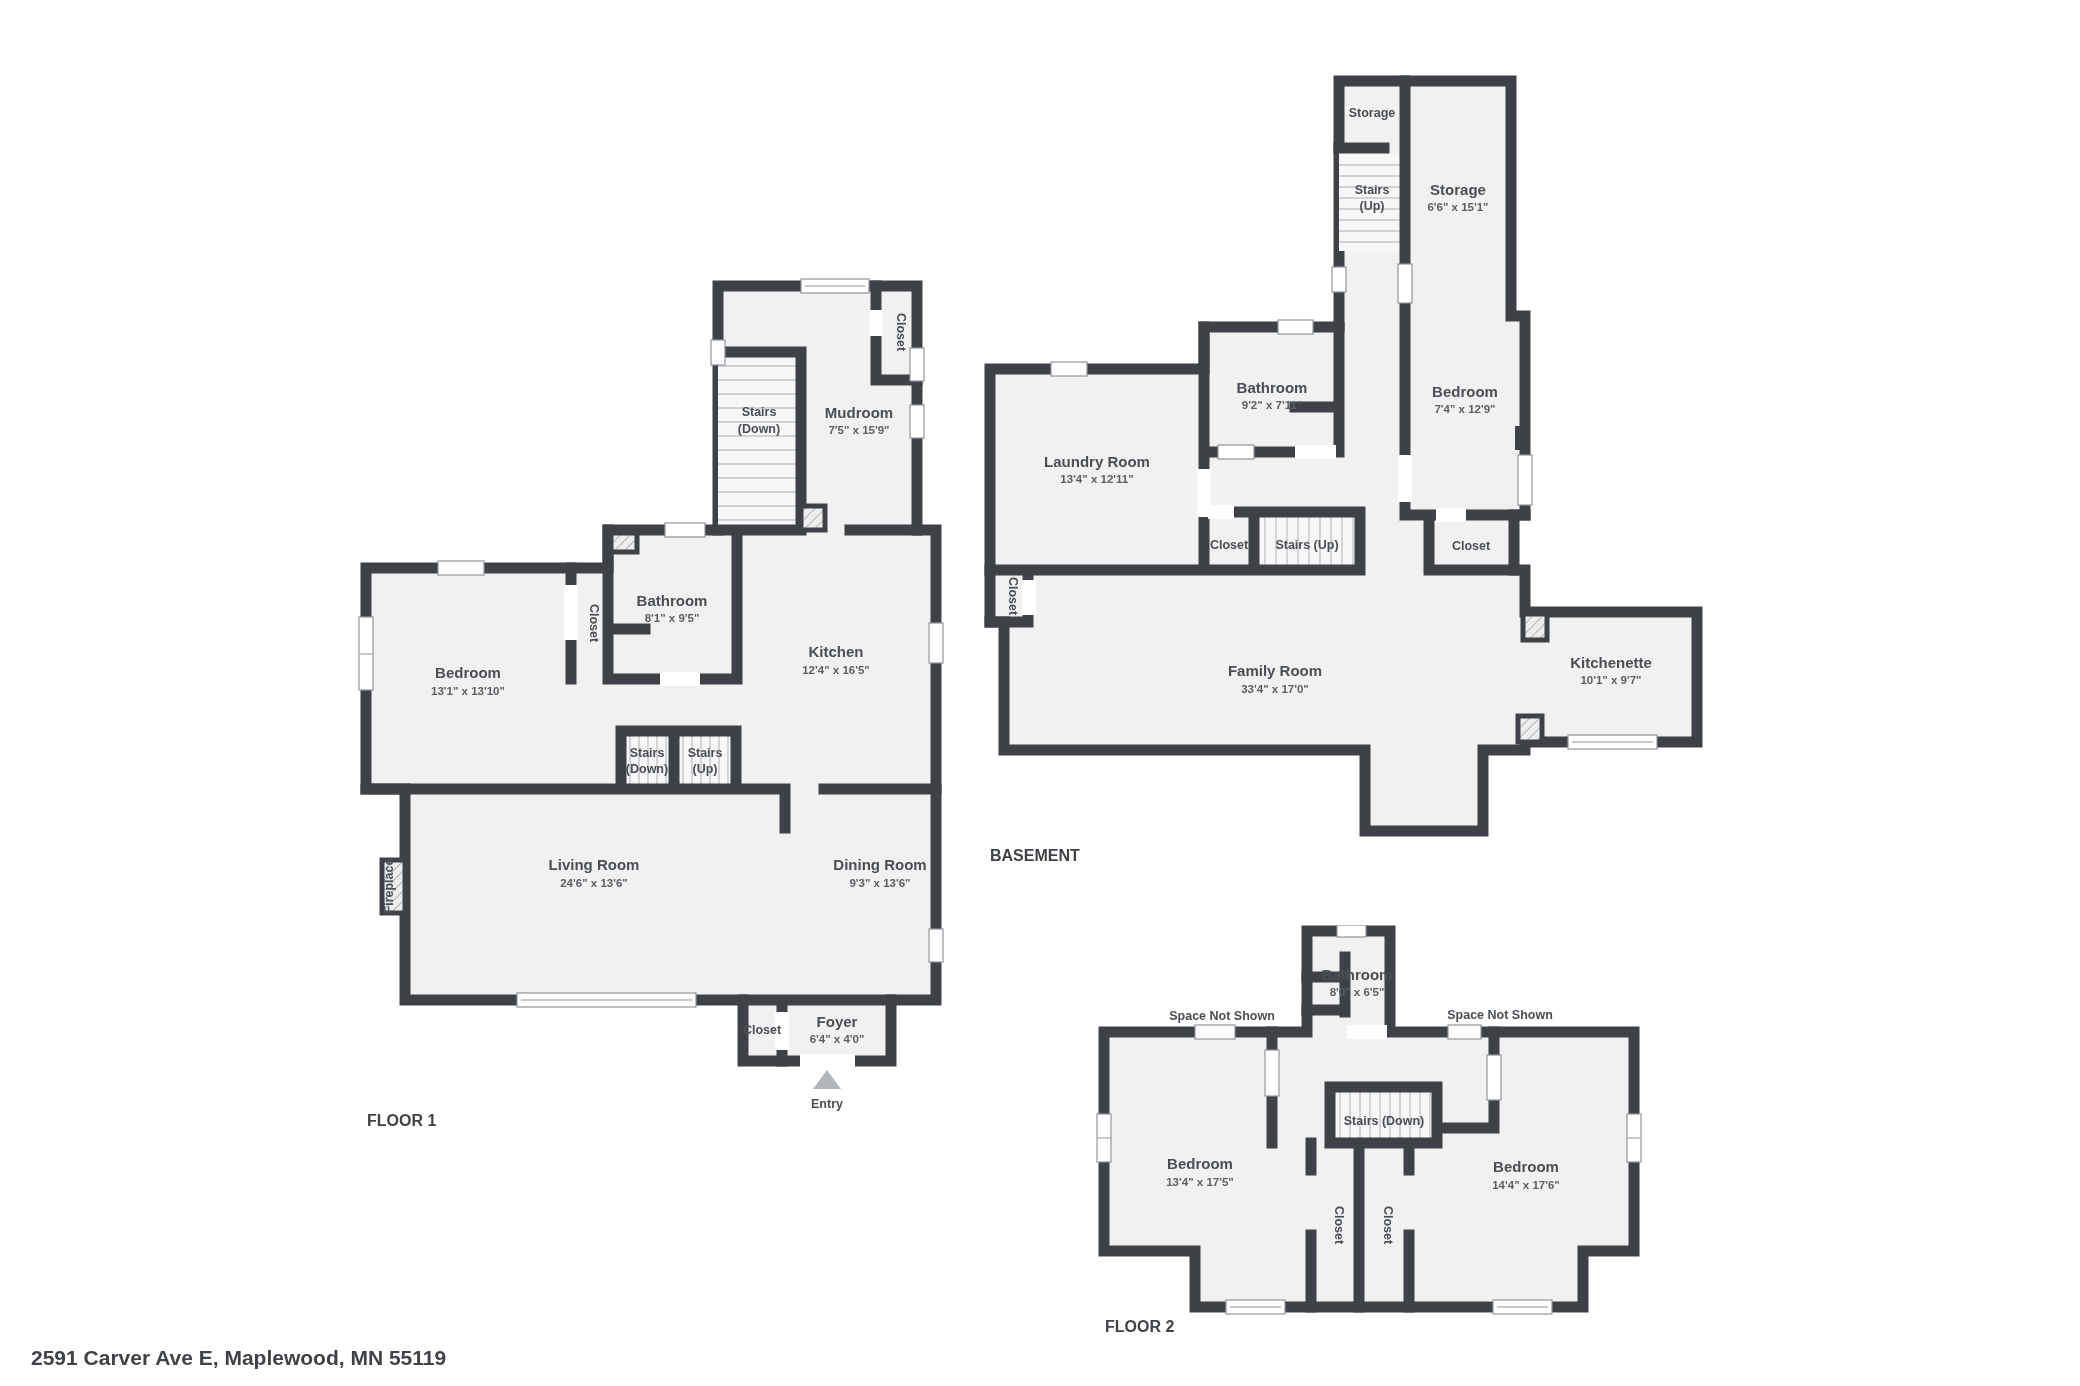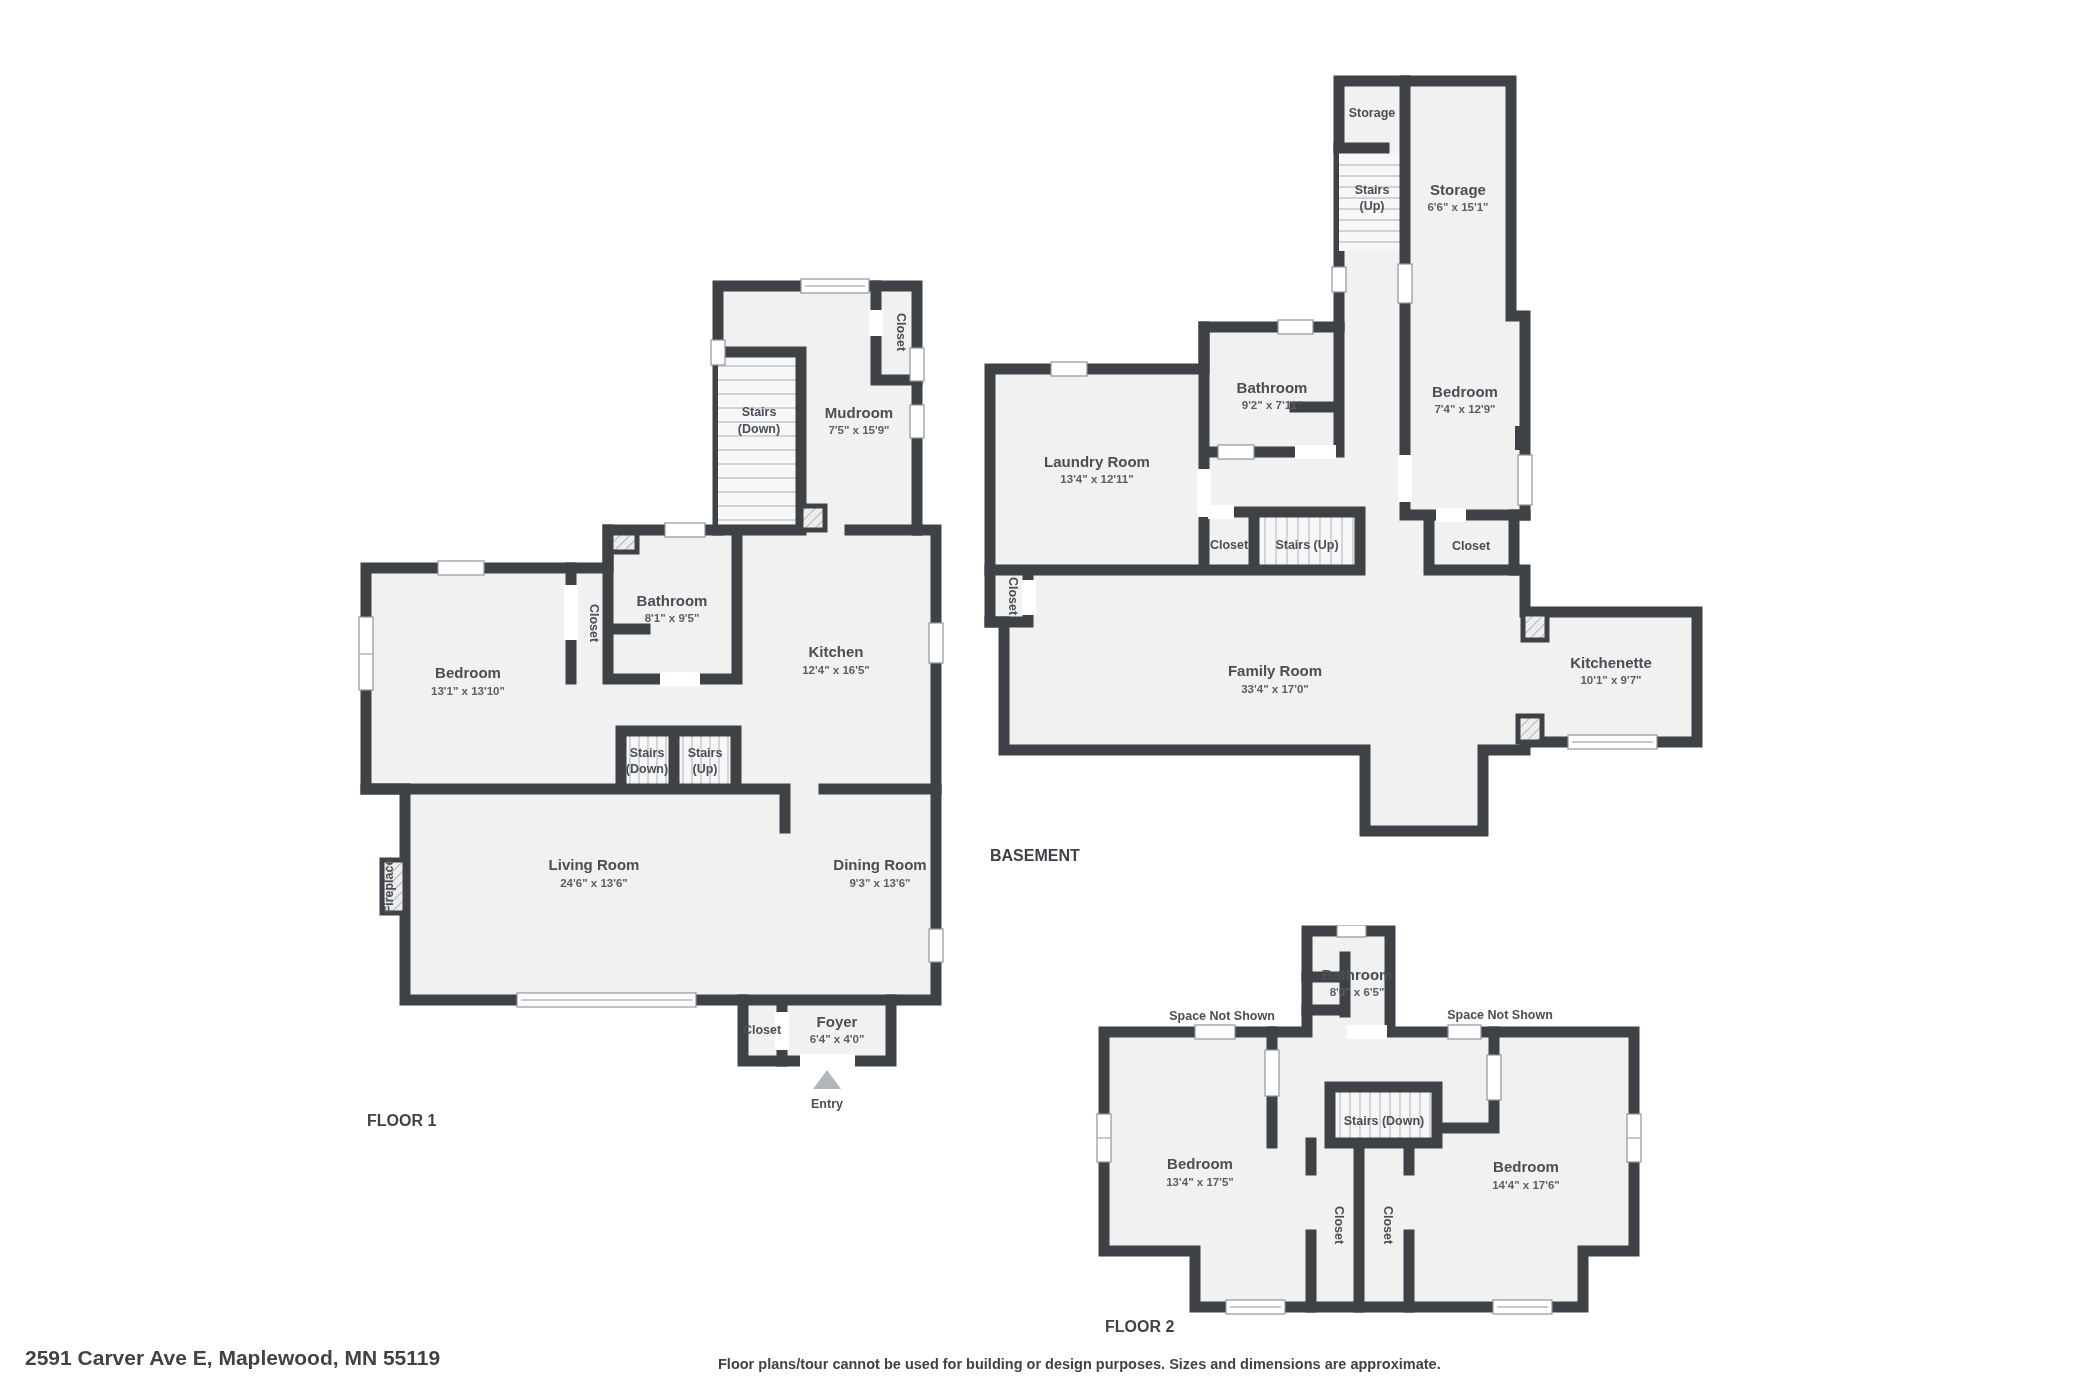--- a/index.html
+++ b/index.html
@@ -15,21 +15,21 @@
   .wl{stroke:#8f959b;stroke-width:1;}
   .d{fill:#ffffff;stroke:none;}
   .hatchbox{stroke:#3e4246;stroke-width:5;}
   .notch{fill:#3e4246;}
   .tri{fill:#b3b6b9;}
   text{fill:#4a4f55;}
   .rn{font-size:15px;font-weight:700;text-anchor:middle;}
   .rd{font-size:11.5px;font-weight:700;fill:#5a5f64;text-anchor:middle;}
   .rs{font-size:12.5px;font-weight:700;text-anchor:middle;}
   .ttl{font-size:16px;font-weight:700;fill:#3f4347;}
-  .footer-address{position:absolute;left:25px;top:1346px;font-size:21px;font-weight:700;color:#3f4347;}
+  .footer-address{position:absolute;left:31px;top:1346px;font-size:21px;font-weight:700;color:#3f4347;}
   .footer-disclaimer{position:absolute;left:718px;top:1356px;font-size:14.5px;font-weight:700;color:#3f4347;}
 </style>
 </head>
 <body>
 
 <div class="stage">
 
   <div class="plan" style="left:350px;top:270px">
     <svg width="600" height="870" viewBox="0 0 600 870">
       <defs>
@@ -198,14 +198,13 @@
       <text class="rd" x="105" y="261">13'4" x 17'5"</text>
       <text class="rn" x="431" y="247">Bedroom</text>
       <text class="rd" x="431" y="264">14'4" x 17'6"</text>
       <text class="rs" x="240" y="300" transform="rotate(90 240 300)">Closet</text>
       <text class="rs" x="289" y="300" transform="rotate(90 289 300)">Closet</text>
       <text class="ttl" x="10" y="407">FLOOR 2</text>
     </svg>
   </div>
 
   <div class="footer-address">2591 Carver Ave E, Maplewood, MN 55119</div>
-  <div class="footer-disclaimer">Floor plans/tour cannot be used for building or design purposes. Sizes and dimensions are approximate.</div>
 </div>
 
 </body></html>

